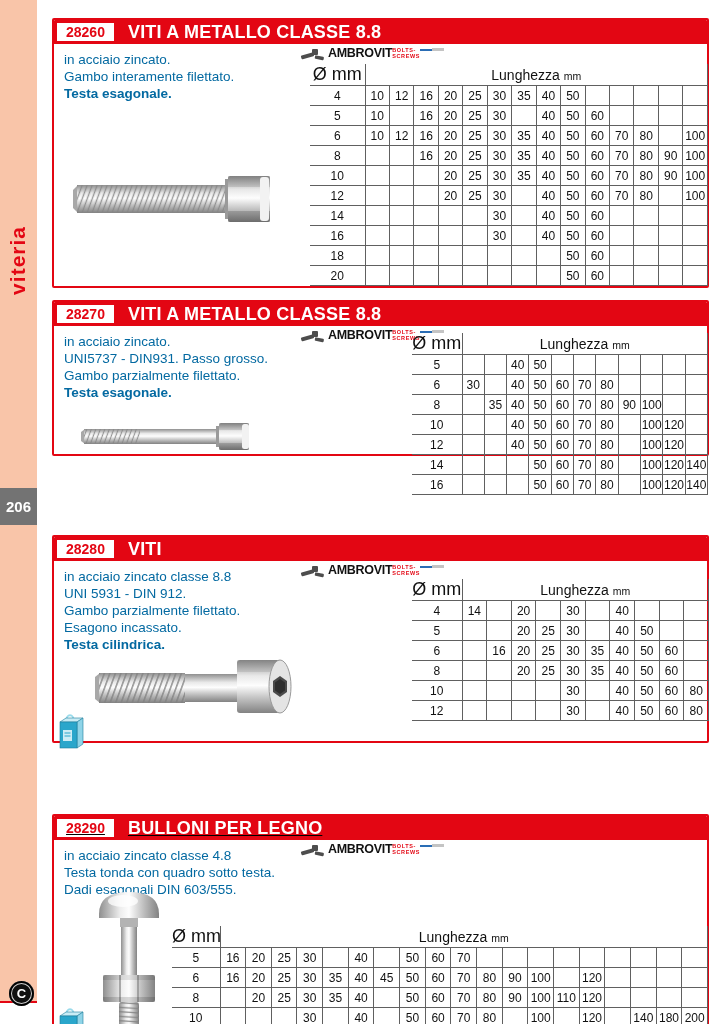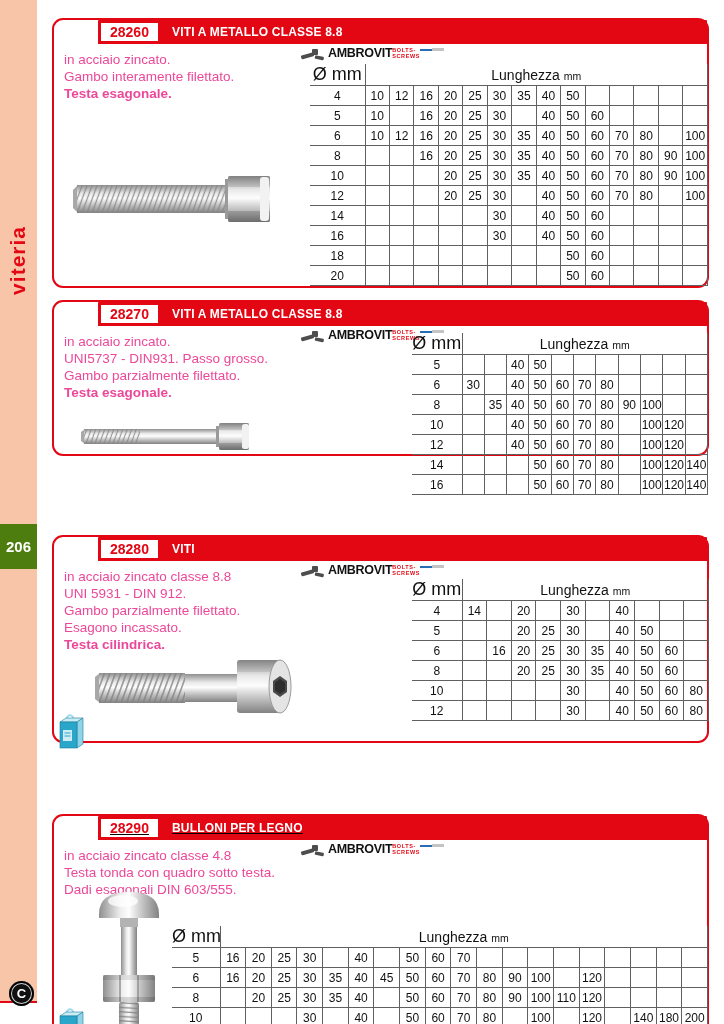--- a/index.html
+++ b/index.html
@@ -10,40 +10,40 @@
     -webkit-font-smoothing:antialiased;overflow:hidden;
   }
   
   .sidebar{position:absolute;left:0;top:0;width:37px;height:1001px;background:#f9c5a9;border-bottom:2px solid #e30613;}
   .sidebar-label{
     position:absolute;left:6px;top:226px;
     writing-mode:vertical-rl;transform:rotate(180deg);
     color:#e30613;font-weight:bold;font-size:21px;letter-spacing:1px;
   }
   .page-badge{
-    position:absolute;left:0;top:488px;width:37px;height:45px;background:#4d7c0f;
-    color:#fff;font-weight:bold;font-size:15px;display:flex;align-items:center;justify-content:center;margin-top:36px;
+    position:absolute;left:0;top:488px;width:37px;height:37px;background:#737373;
+    color:#fff;font-weight:bold;font-size:15px;display:flex;align-items:center;justify-content:center;
   }
   .corner-mark{
     position:absolute;left:9px;top:981px;width:25px;height:25px;border-radius:50%;
     background:#101010;color:#fff;display:flex;align-items:center;justify-content:center;
     font-weight:bold;font-size:13px;box-shadow:inset 0 0 0 2px #000, inset 0 0 0 3px #cfcfcf;
   }
   
   .product{
     position:absolute;left:52px;width:657px;border:2px solid #e30613;background:#fff;
-    box-sizing:border-box;border-radius:11px;padding-left:44px;
+    box-sizing:border-box;border-radius:2px;
   }
   .sec-header{height:24px;background:#e30613;display:flex;align-items:center;border-radius:1px 1px 0 0;}
   .sec-code{
     background:#fff;color:#e30613;font-weight:bold;font-size:14px;
     margin:3px 0 3px 3px;padding:0 9px;height:18px;line-height:18px;
   }
-  .sec-title{color:#fff;font-weight:bold;font-size:12px;margin-left:14px;letter-spacing:.2px;}
-  .desc{position:absolute;left:10px;top:31px;font-size:13.5px;color:#ec4899;line-height:17px;}
+  .sec-title{color:#fff;font-weight:bold;font-size:18px;margin-left:14px;letter-spacing:.2px;}
+  .desc{position:absolute;left:10px;top:31px;font-size:13.5px;color:#0369a1;line-height:17px;}
   .desc-line.bold{font-weight:bold;}
   
   .ambrovit{position:absolute;left:246px;top:27px;display:flex;align-items:flex-start;gap:2px;}
   .brand-text{display:flex;flex-direction:row;}
   .brand-name{font-weight:bold;font-size:12.5px;color:#111;letter-spacing:-.3px;line-height:12px;}
   .brand-sub{color:#e30613;font-size:5.5px;font-weight:bold;letter-spacing:.6px;line-height:6px;}
   .brand-rule{height:2px;background:#2a6db5;margin-top:2px;width:100%;}
   .brand-fine{height:3px;background:#c4c4c4;margin-top:1px;width:92%;}
   
   table.dims{position:absolute;border-collapse:collapse;table-layout:fixed;}

